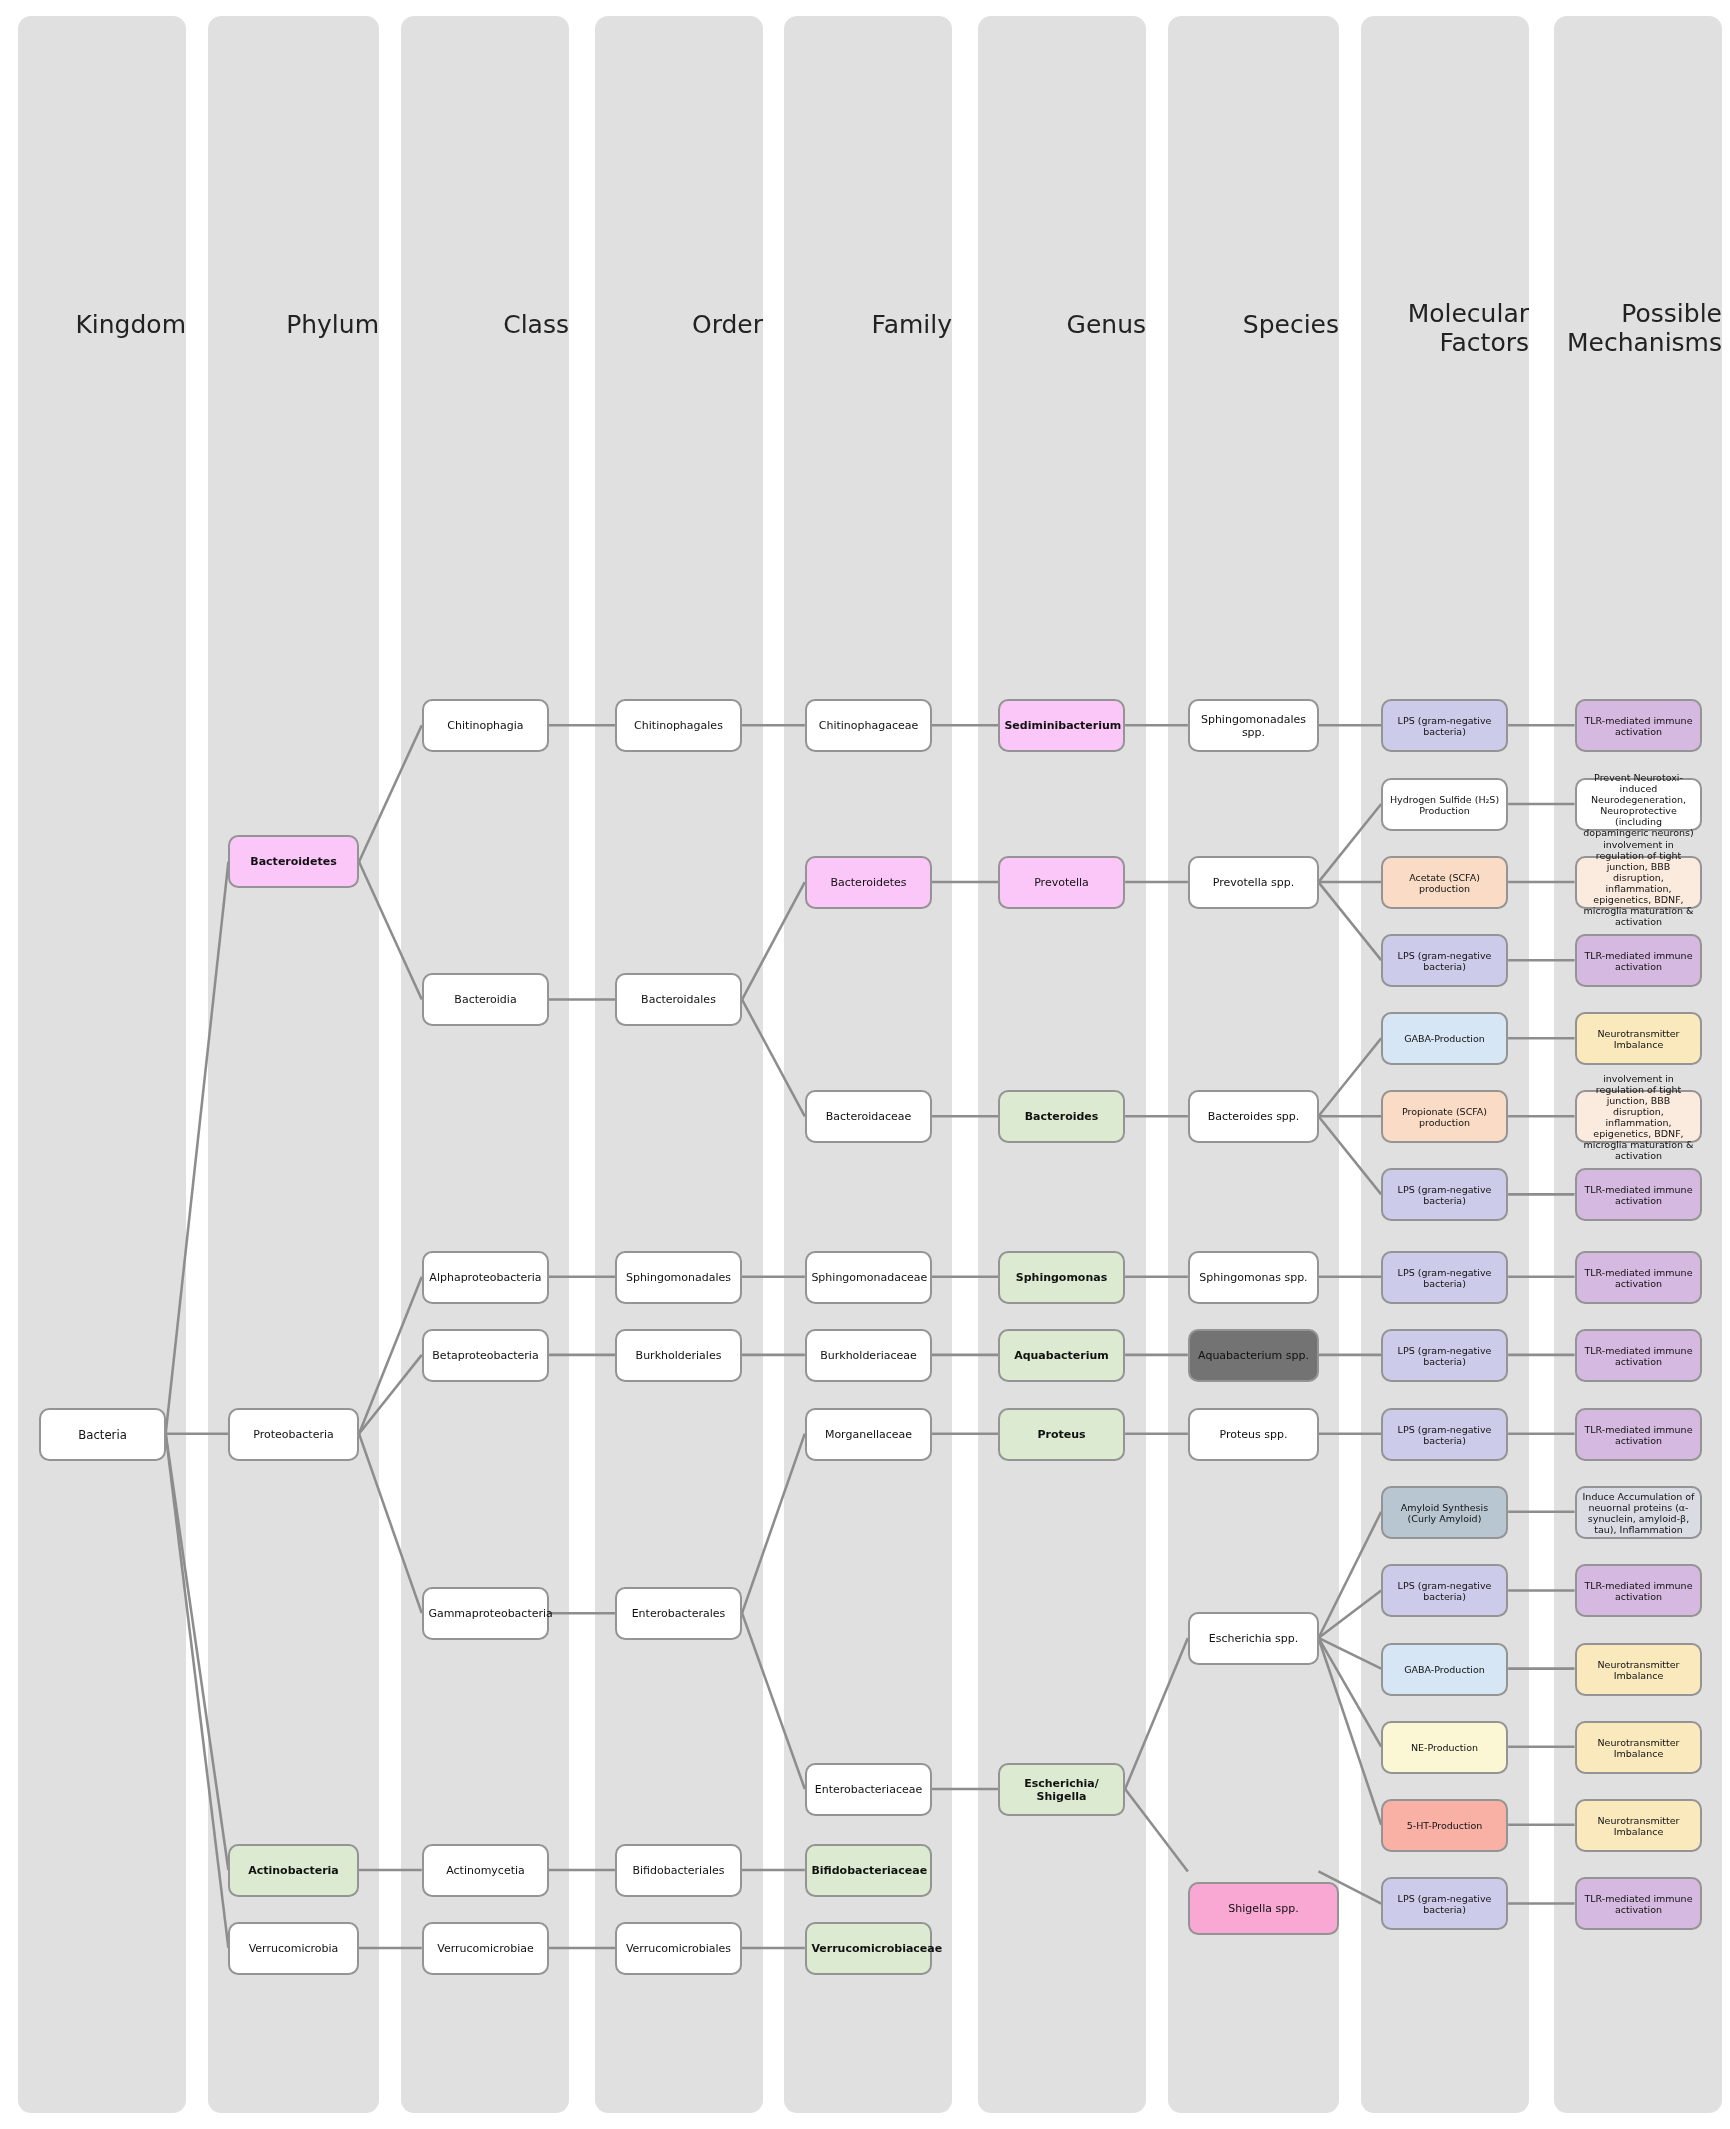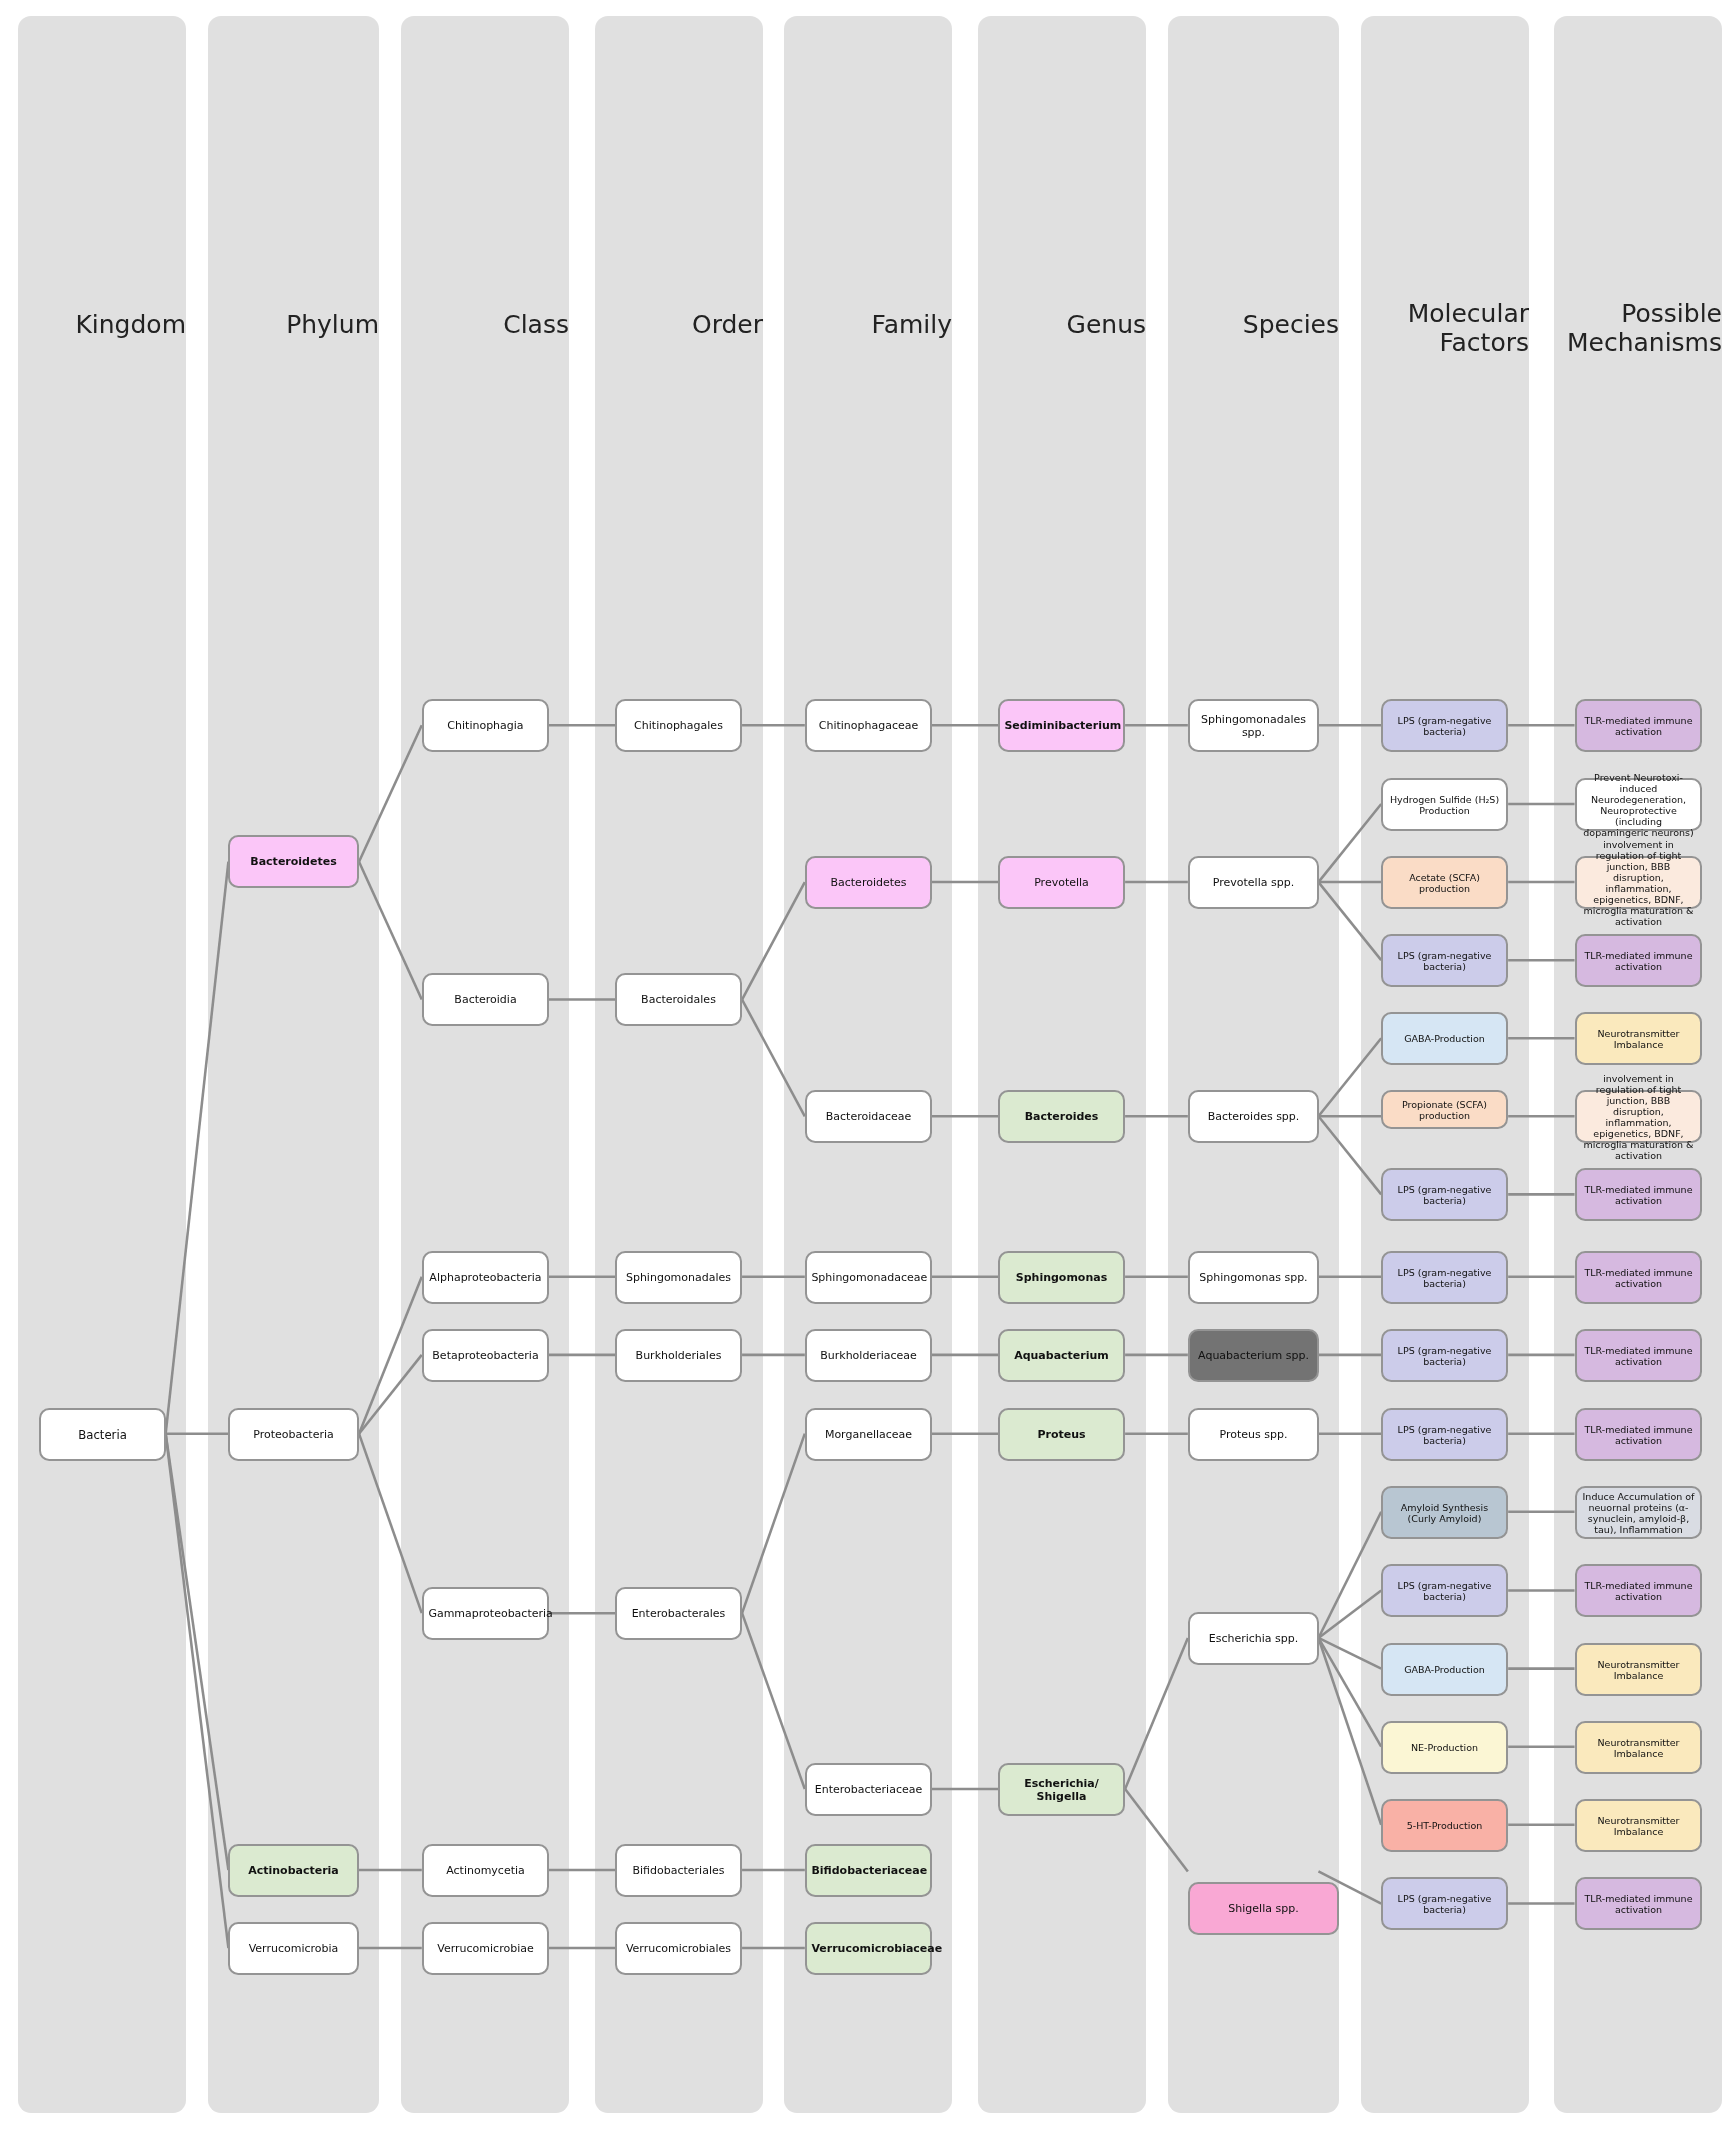--- a/index.html
+++ b/index.html
@@ -240,21 +240,21 @@
       </div>
       <div class="node fs-xs" style="left: 1381px; top: 856px; width: 127px; height: 53px; background: rgb(250, 220, 198); border-color: rgb(148, 148, 148);">
         <span class="t">Acetate (SCFA) production</span>
       </div>
       <div class="node fs-xs" style="left: 1381px; top: 934px; width: 127px; height: 53px; background: rgb(204, 204, 234); border-color: rgb(148, 148, 148);">
         <span class="t">LPS (gram-negative bacteria)</span>
       </div>
       <div class="node fs-xs" style="left: 1381px; top: 1012px; width: 127px; height: 53px; background: rgb(214, 230, 244); border-color: rgb(148, 148, 148);">
         <span class="t">GABA-Production</span>
       </div>
-      <div class="node fs-xs" style="left: 1381px; top: 1090px; width: 127px; height: 39px; background: rgb(250, 220, 198); border-color: rgb(148, 148, 148);">
+      <div class="node fs-xs" style="left: 1381px; top: 1090px; width: 127px; height: 53px; background: rgb(250, 220, 198); border-color: rgb(148, 148, 148);">
         <span class="t">Propionate (SCFA) production</span>
       </div>
       <div class="node fs-xs" style="left: 1381px; top: 1168px; width: 127px; height: 53px; background: rgb(204, 204, 234); border-color: rgb(148, 148, 148);">
         <span class="t">LPS (gram-negative bacteria)</span>
       </div>
       <div class="node fs-xs" style="left: 1381px; top: 1251px; width: 127px; height: 53px; background: rgb(204, 204, 234); border-color: rgb(148, 148, 148);">
         <span class="t">LPS (gram-negative bacteria)</span>
       </div>
       <div class="node fs-xs" style="left: 1381px; top: 1329px; width: 127px; height: 53px; background: rgb(204, 204, 234); border-color: rgb(148, 148, 148);">
         <span class="t">LPS (gram-negative bacteria)</span>

